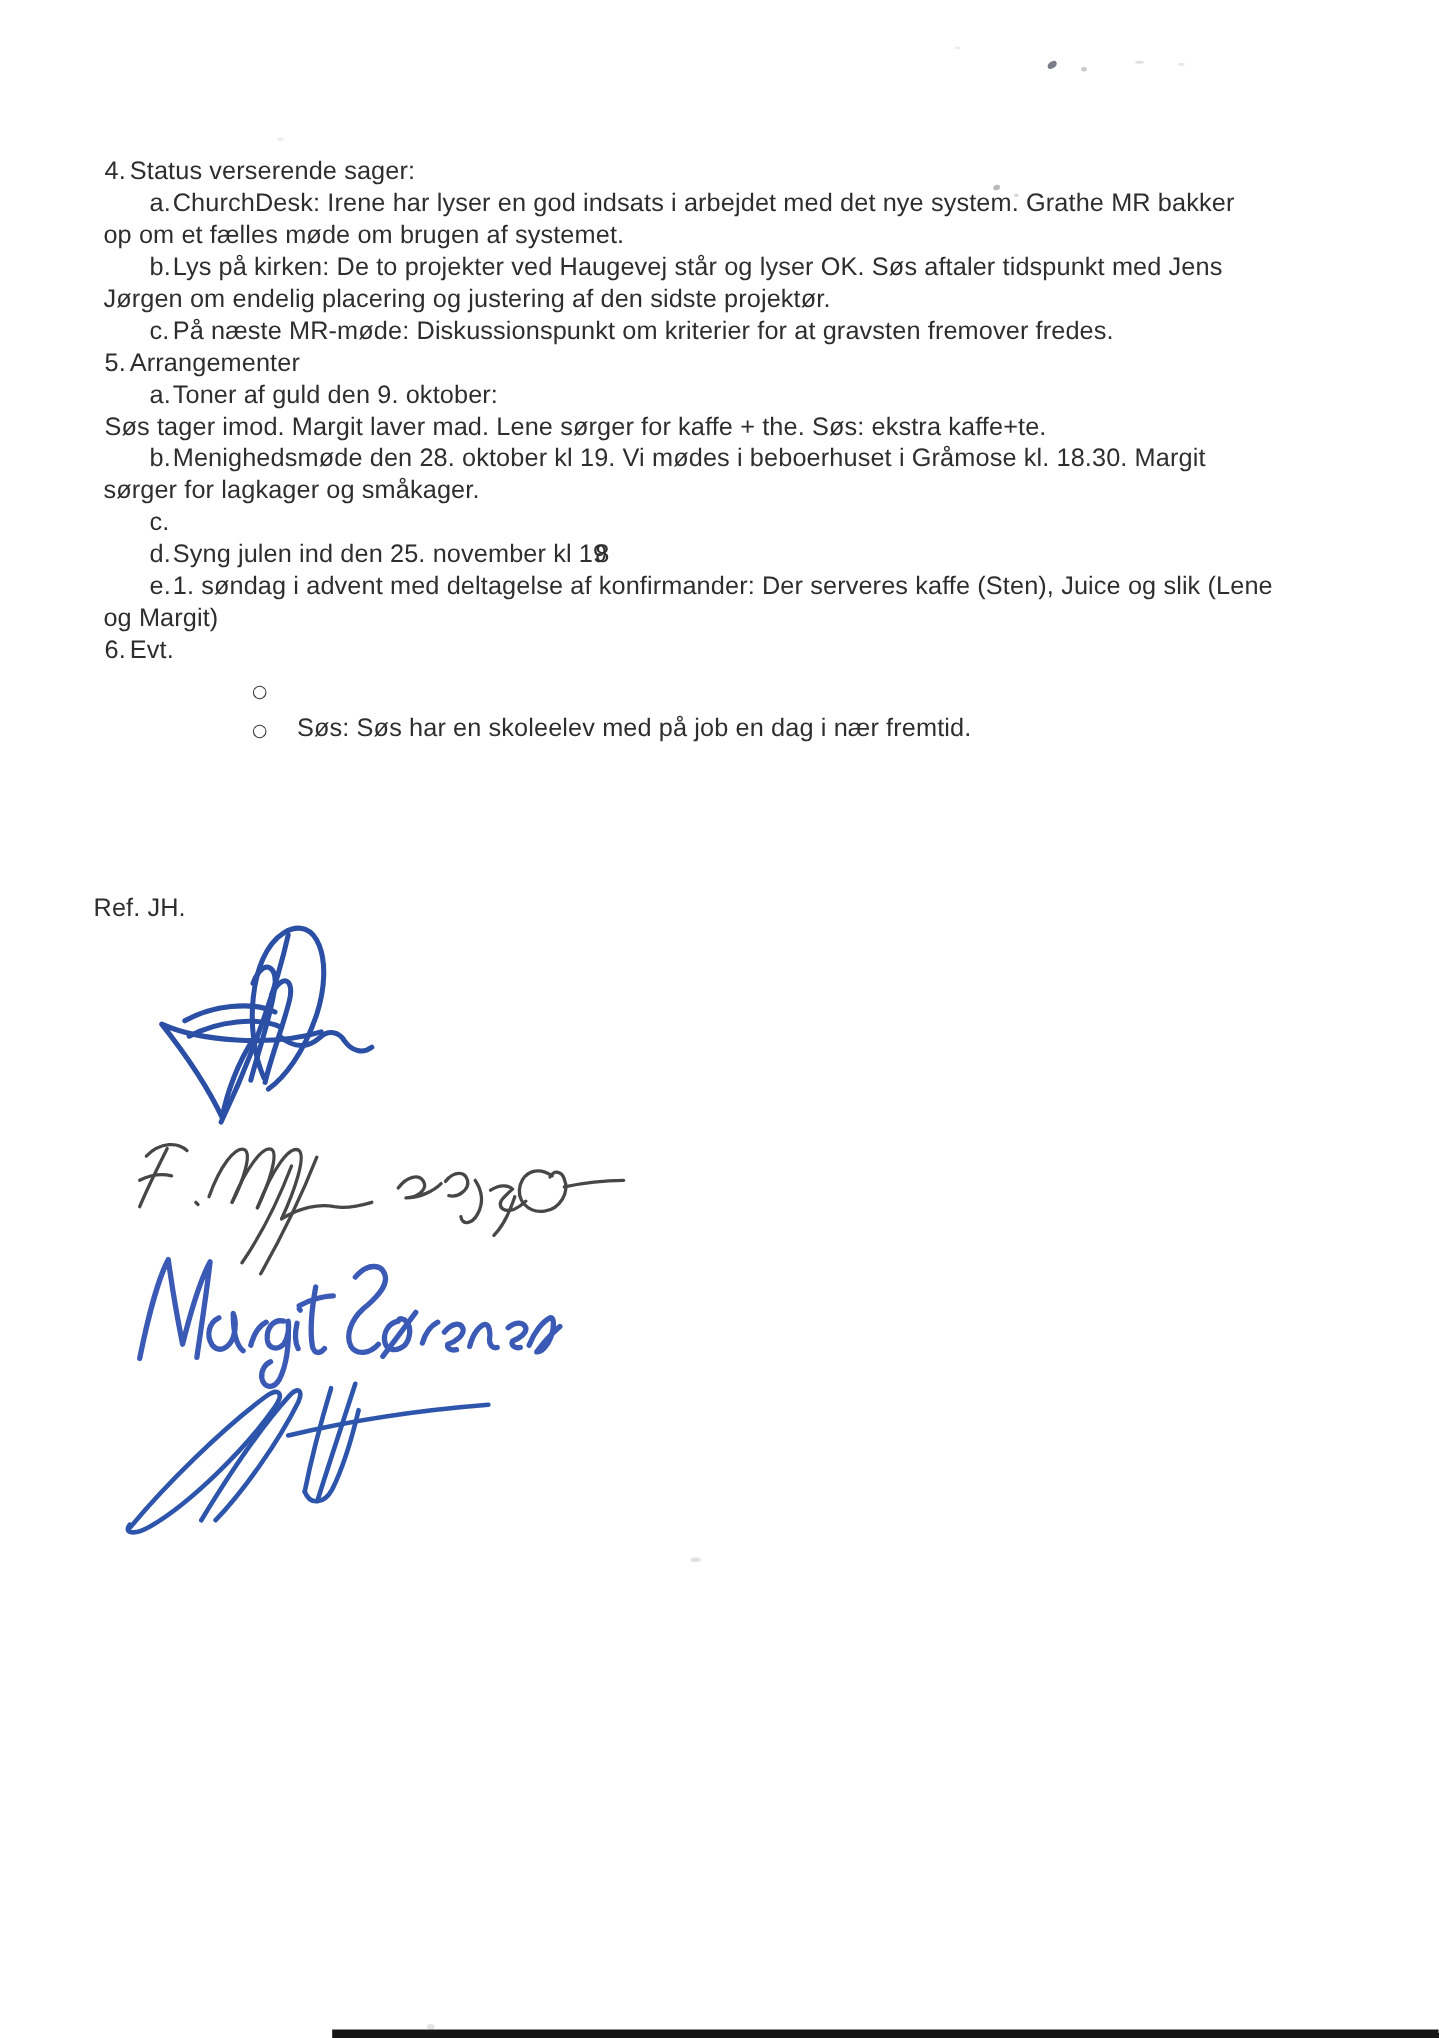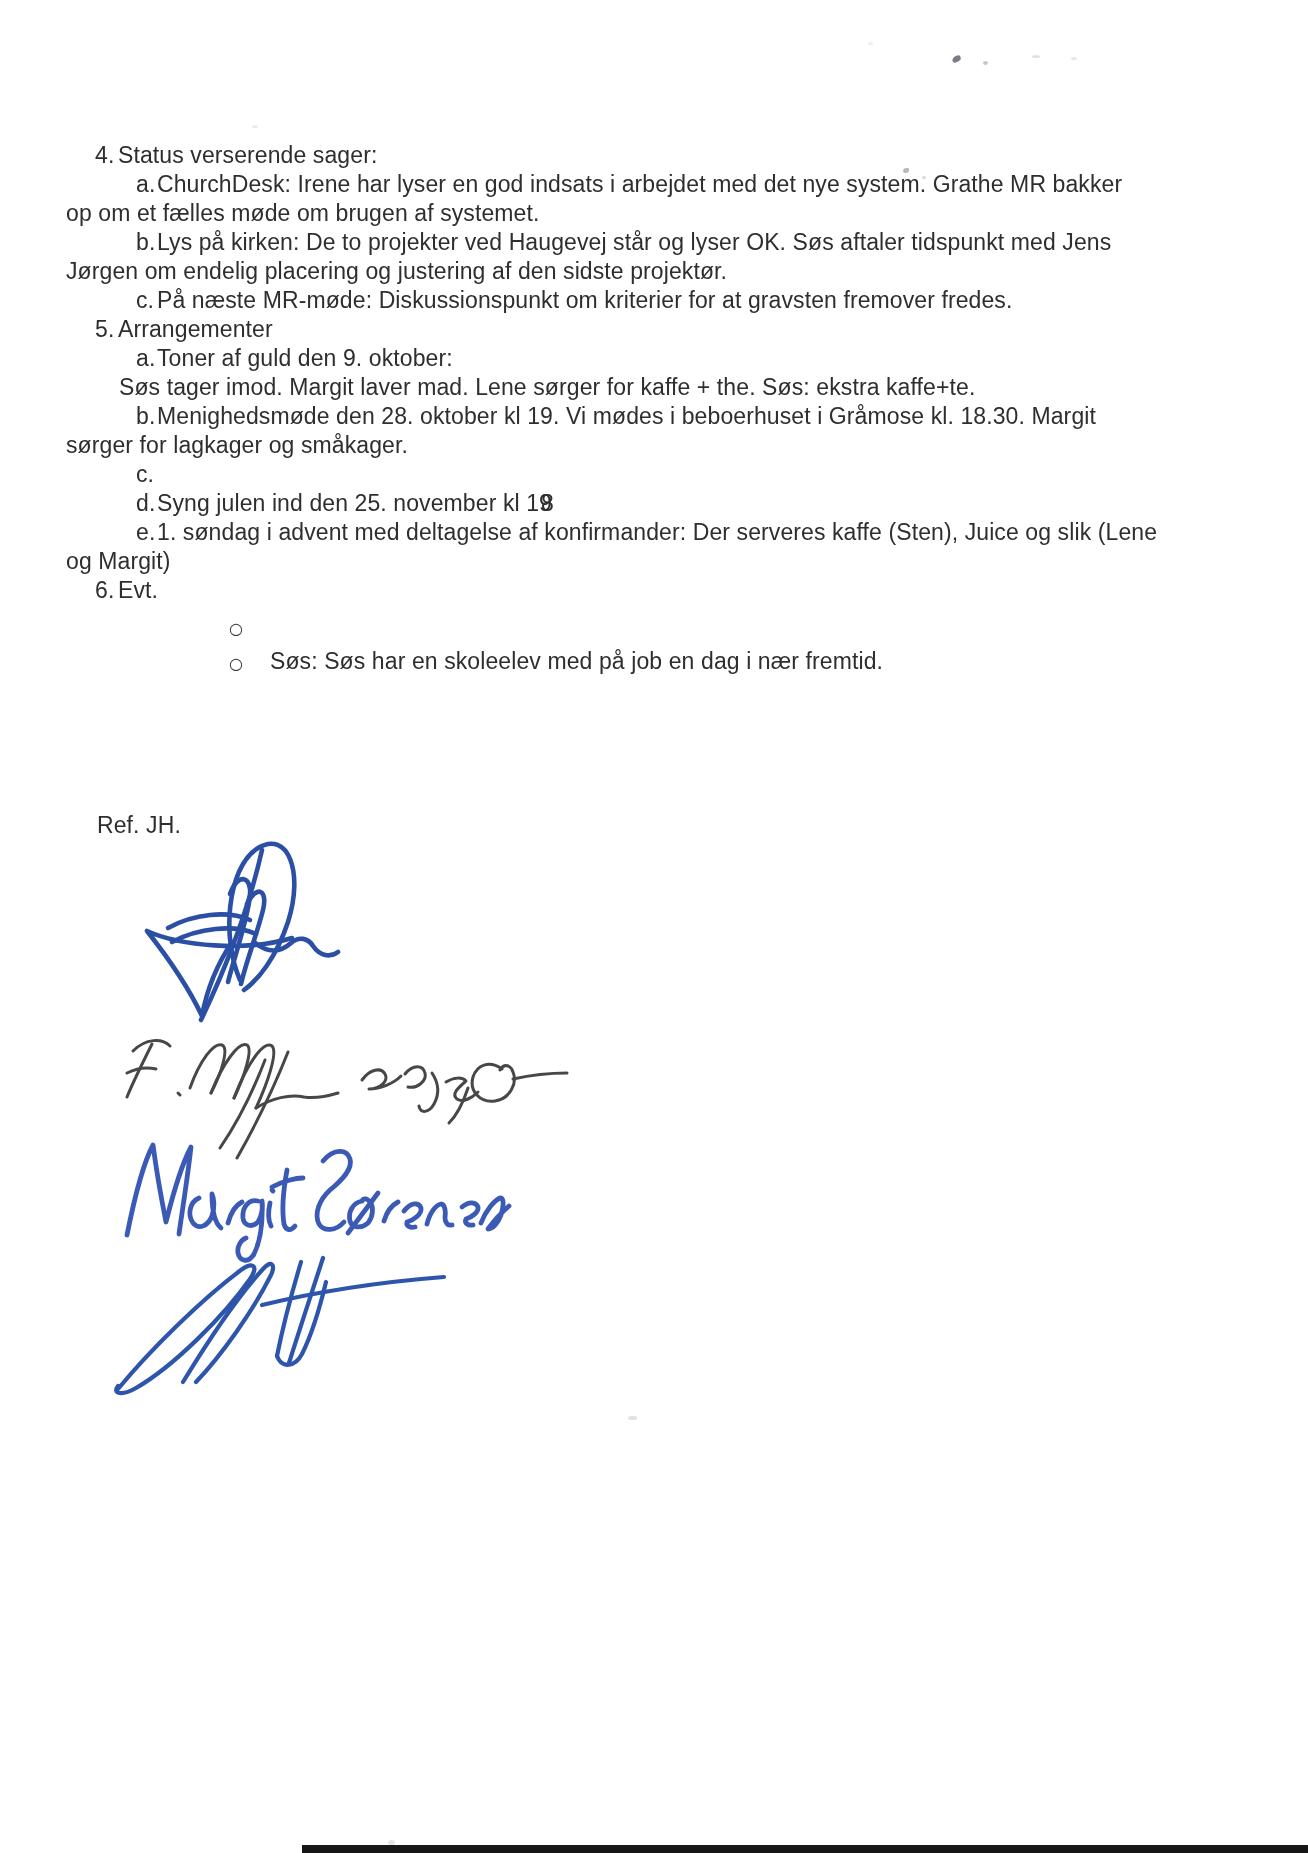--- a/index.html
+++ b/index.html
@@ -16,29 +16,29 @@
     font-size:23px; line-height:29px;
     letter-spacing:0.1px;
     white-space:nowrap;
   }
   .row { display:flex; align-items:baseline; }
   .marker { flex:none; }
   .l0 { padding-left:95px; }
   .l0 .marker { width:23px; }
   .l1 { padding-left:136px; }
   .l1 .marker { width:21px; }
-  .cont1 { padding-left:66px; }
-  .note  { padding-left:119px;text-align:center; }
+  .cont1 { padding-left:94px; }
+  .note  { padding-left:95px;text-align:center; }
   .bullets { margin-top:7px; }
   .blt { padding-left:229px; line-height:33px; }
   .blt .marker { width:41px; font-size:16px; font-family:"DejaVu Sans", sans-serif; color:#3a3a3a; }
   .ovwrap { position:relative; display:inline-block; }
   .ovover { position:absolute; left:2px; top:0px; }
   .refline {
-    position:absolute; left:97px; top:812px;
+    position:absolute; left:85px; top:812px;
     font-size:23px; letter-spacing:0.1px;
   }
   .sig-svg { position:absolute; left:0; top:830px; }
   .speck { position:absolute; border-radius:50%; }
   .spk-a { left:952px; top:56px;  width:9px;  height:6px;  background:rgba(50,55,70,.65); border-radius:60% 40% 55% 45%; transform:rotate(-25deg); }
   .spk-b { left:983px; top:61px;  width:5px;  height:4px;  background:rgba(90,95,105,.35); }
   .spk-c { left:1032px; top:55px; width:8px;  height:3px;  background:rgba(120,120,125,.22); }
   .spk-d { left:1071px; top:57px; width:6px;  height:3px;  background:rgba(130,130,135,.18); }
   .spk-e { left:903px; top:168px; width:6px;  height:5px;  background:rgba(80,80,90,.40); border-radius:70% 30% 60% 40%; }
   .spk-f { left:922px; top:176px; width:4px;  height:3px;  background:rgba(110,110,115,.28); }

